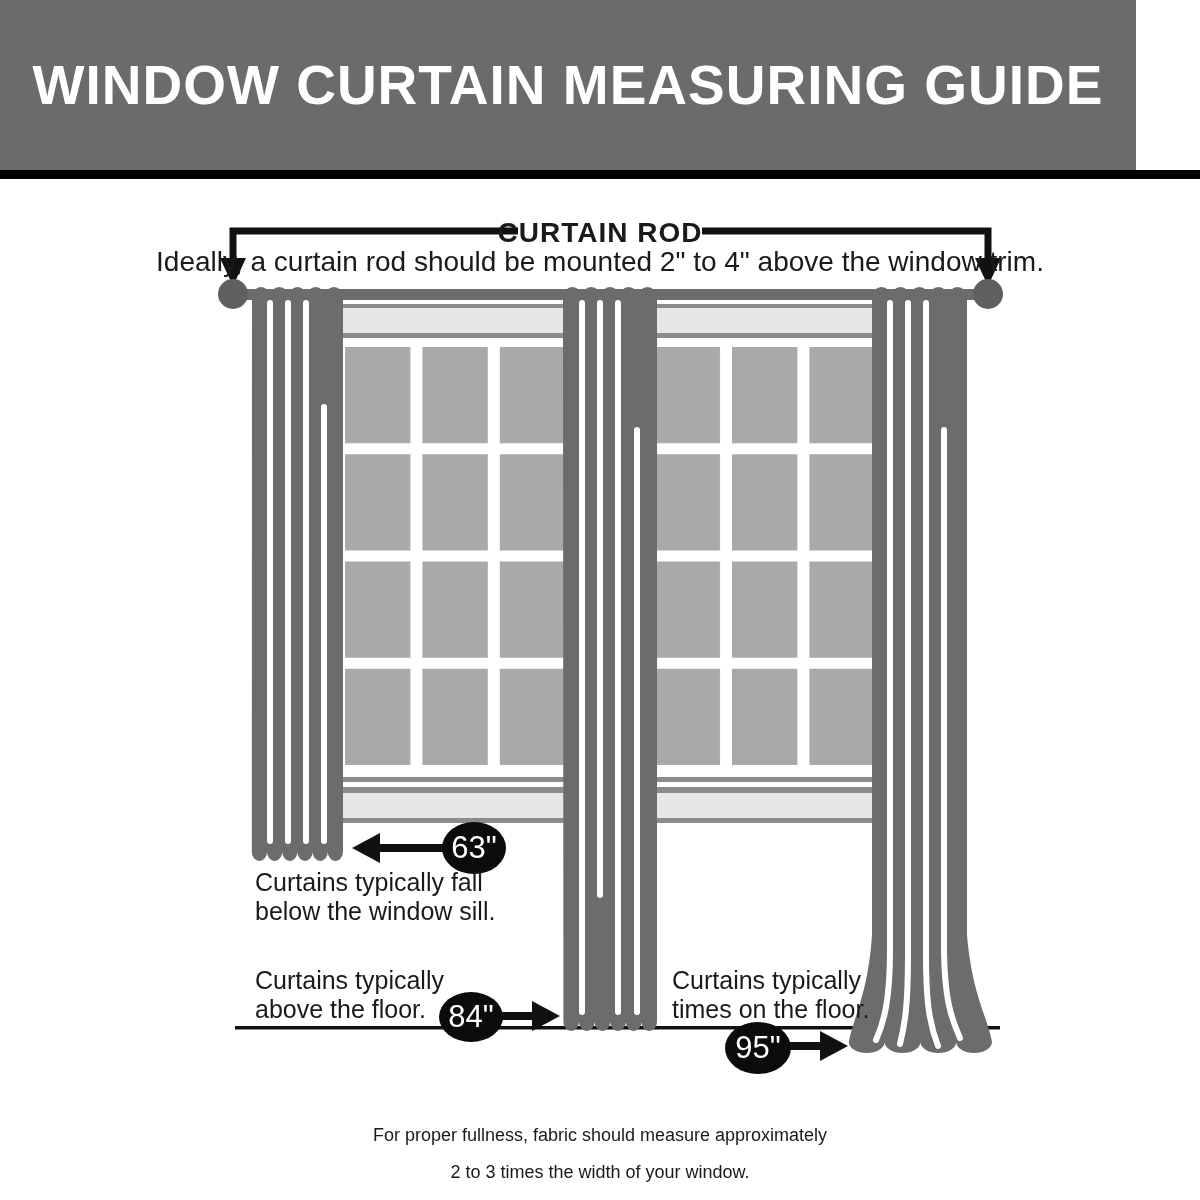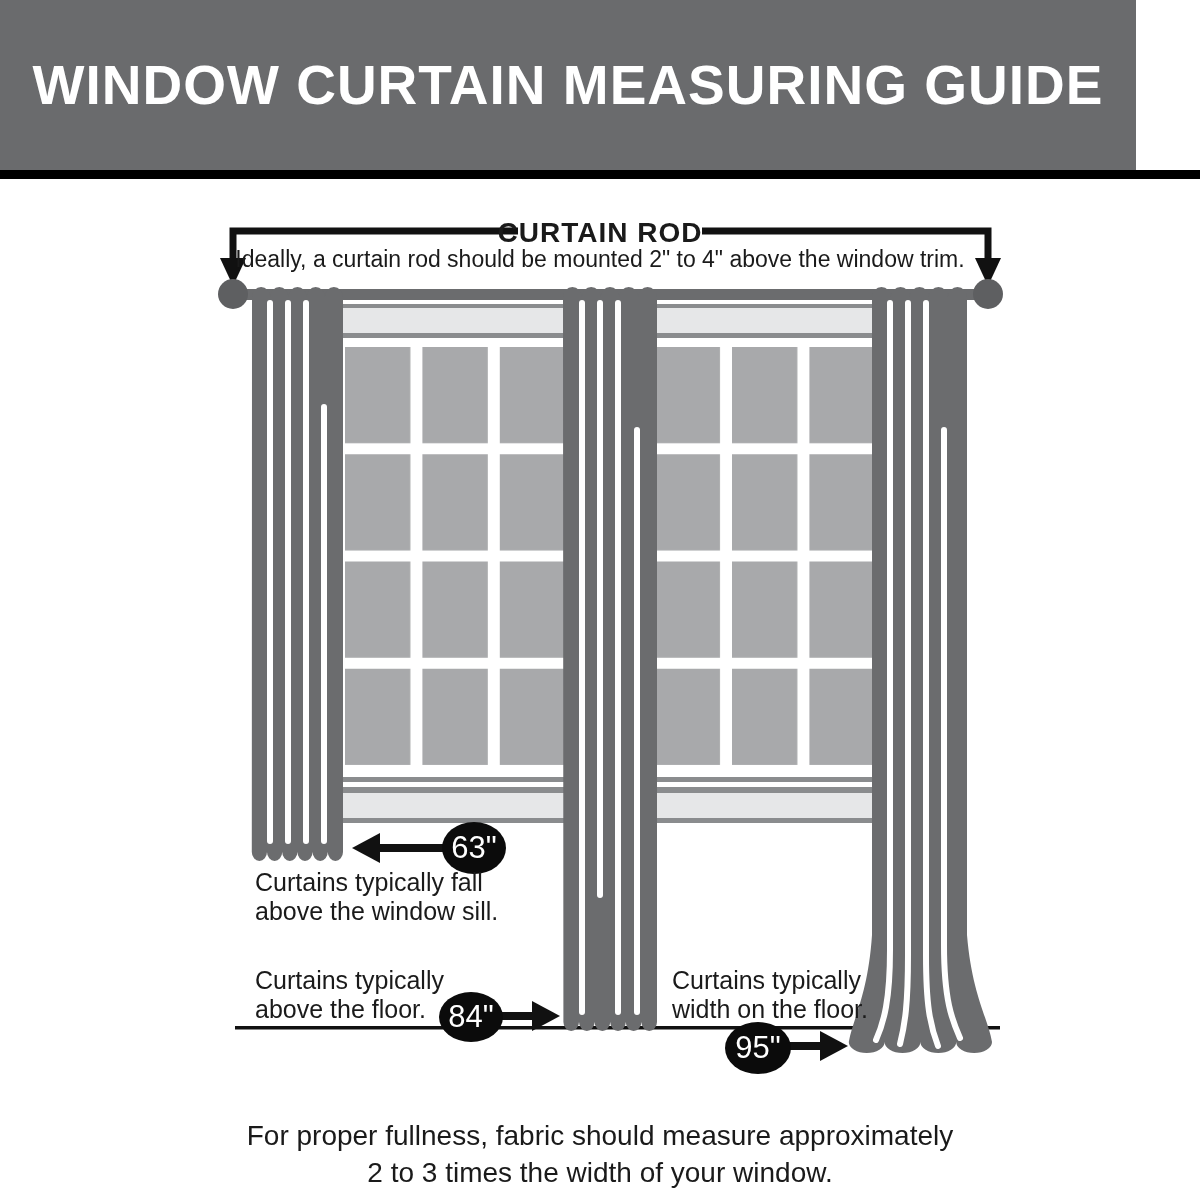--- a/index.html
+++ b/index.html
@@ -14,37 +14,37 @@
   .header h1{
     margin:0;color:#ffffff;font-size:55px;font-weight:700;letter-spacing:1px;white-space:nowrap;
   }
   .divider-bar{position:absolute;left:0;top:170px;width:1200px;height:9px;background:#000000;}
   .diagram-svg{position:absolute;left:0;top:0;width:1200px;height:1200px;}
   .rod-label{
     position:absolute;left:0;right:0;top:217px;text-align:center;
     font-size:28px;letter-spacing:1px;font-weight:700;
   }
   .rod-note{
-    position:absolute;left:0;right:0;top:246px;text-align:center;font-size:23px;
+    position:absolute;left:0;right:0;top:246px;text-align:center;font-size:28px;
   }
   .len-label{position:absolute;font-size:25px;line-height:29px;}
   .len-label span{display:block;}
   .label-63{left:255px;top:868px;}
   .label-84{left:255px;top:966px;}
   .label-95{left:672px;top:966px;}
   .badge{
     position:absolute;background:#0b0b0b;border-radius:50%;color:#ffffff;
     display:flex;align-items:center;justify-content:center;font-size:31px;
   }
   .badge-63{left:442px;top:822px;width:64px;height:52px;}
   .badge-84{left:439px;top:992px;width:64px;height:50px;}
   .badge-95{left:725px;top:1022px;width:66px;height:52px;}
   .footer{
     position:absolute;left:0;right:0;top:1117px;text-align:center;
-    font-size:28px;line-height:37px;
+    font-size:18px;line-height:37px;
   }
 </style>
 </head>
 <body>
 
 <div class="page">
 
   <div class="header">
     <h1>WINDOW CURTAIN MEASURING GUIDE</h1>
   </div>
@@ -158,29 +158,29 @@
   </div>
   <div class="badge badge-84">
     <span>84"</span>
   </div>
   <div class="badge badge-95">
     <span>95"</span>
   </div>
 
   <div class="len-label label-63">
     <span>Curtains typically fall</span>
-    <span>above the window sill.</span>
+    <span>below the window sill.</span>
   </div>
   <div class="len-label label-84">
     <span>Curtains typically</span>
     <span>above the floor.</span>
   </div>
   <div class="len-label label-95">
     <span>Curtains typically</span>
-    <span>width on the floor.</span>
+    <span>times on the floor.</span>
   </div>
 
   <div class="footer">
     <div>For proper fullness, fabric should measure approximately</div>
     <div>2 to 3 times the width of your window.</div>
   </div>
 
 </div>
 
 </body></html>

